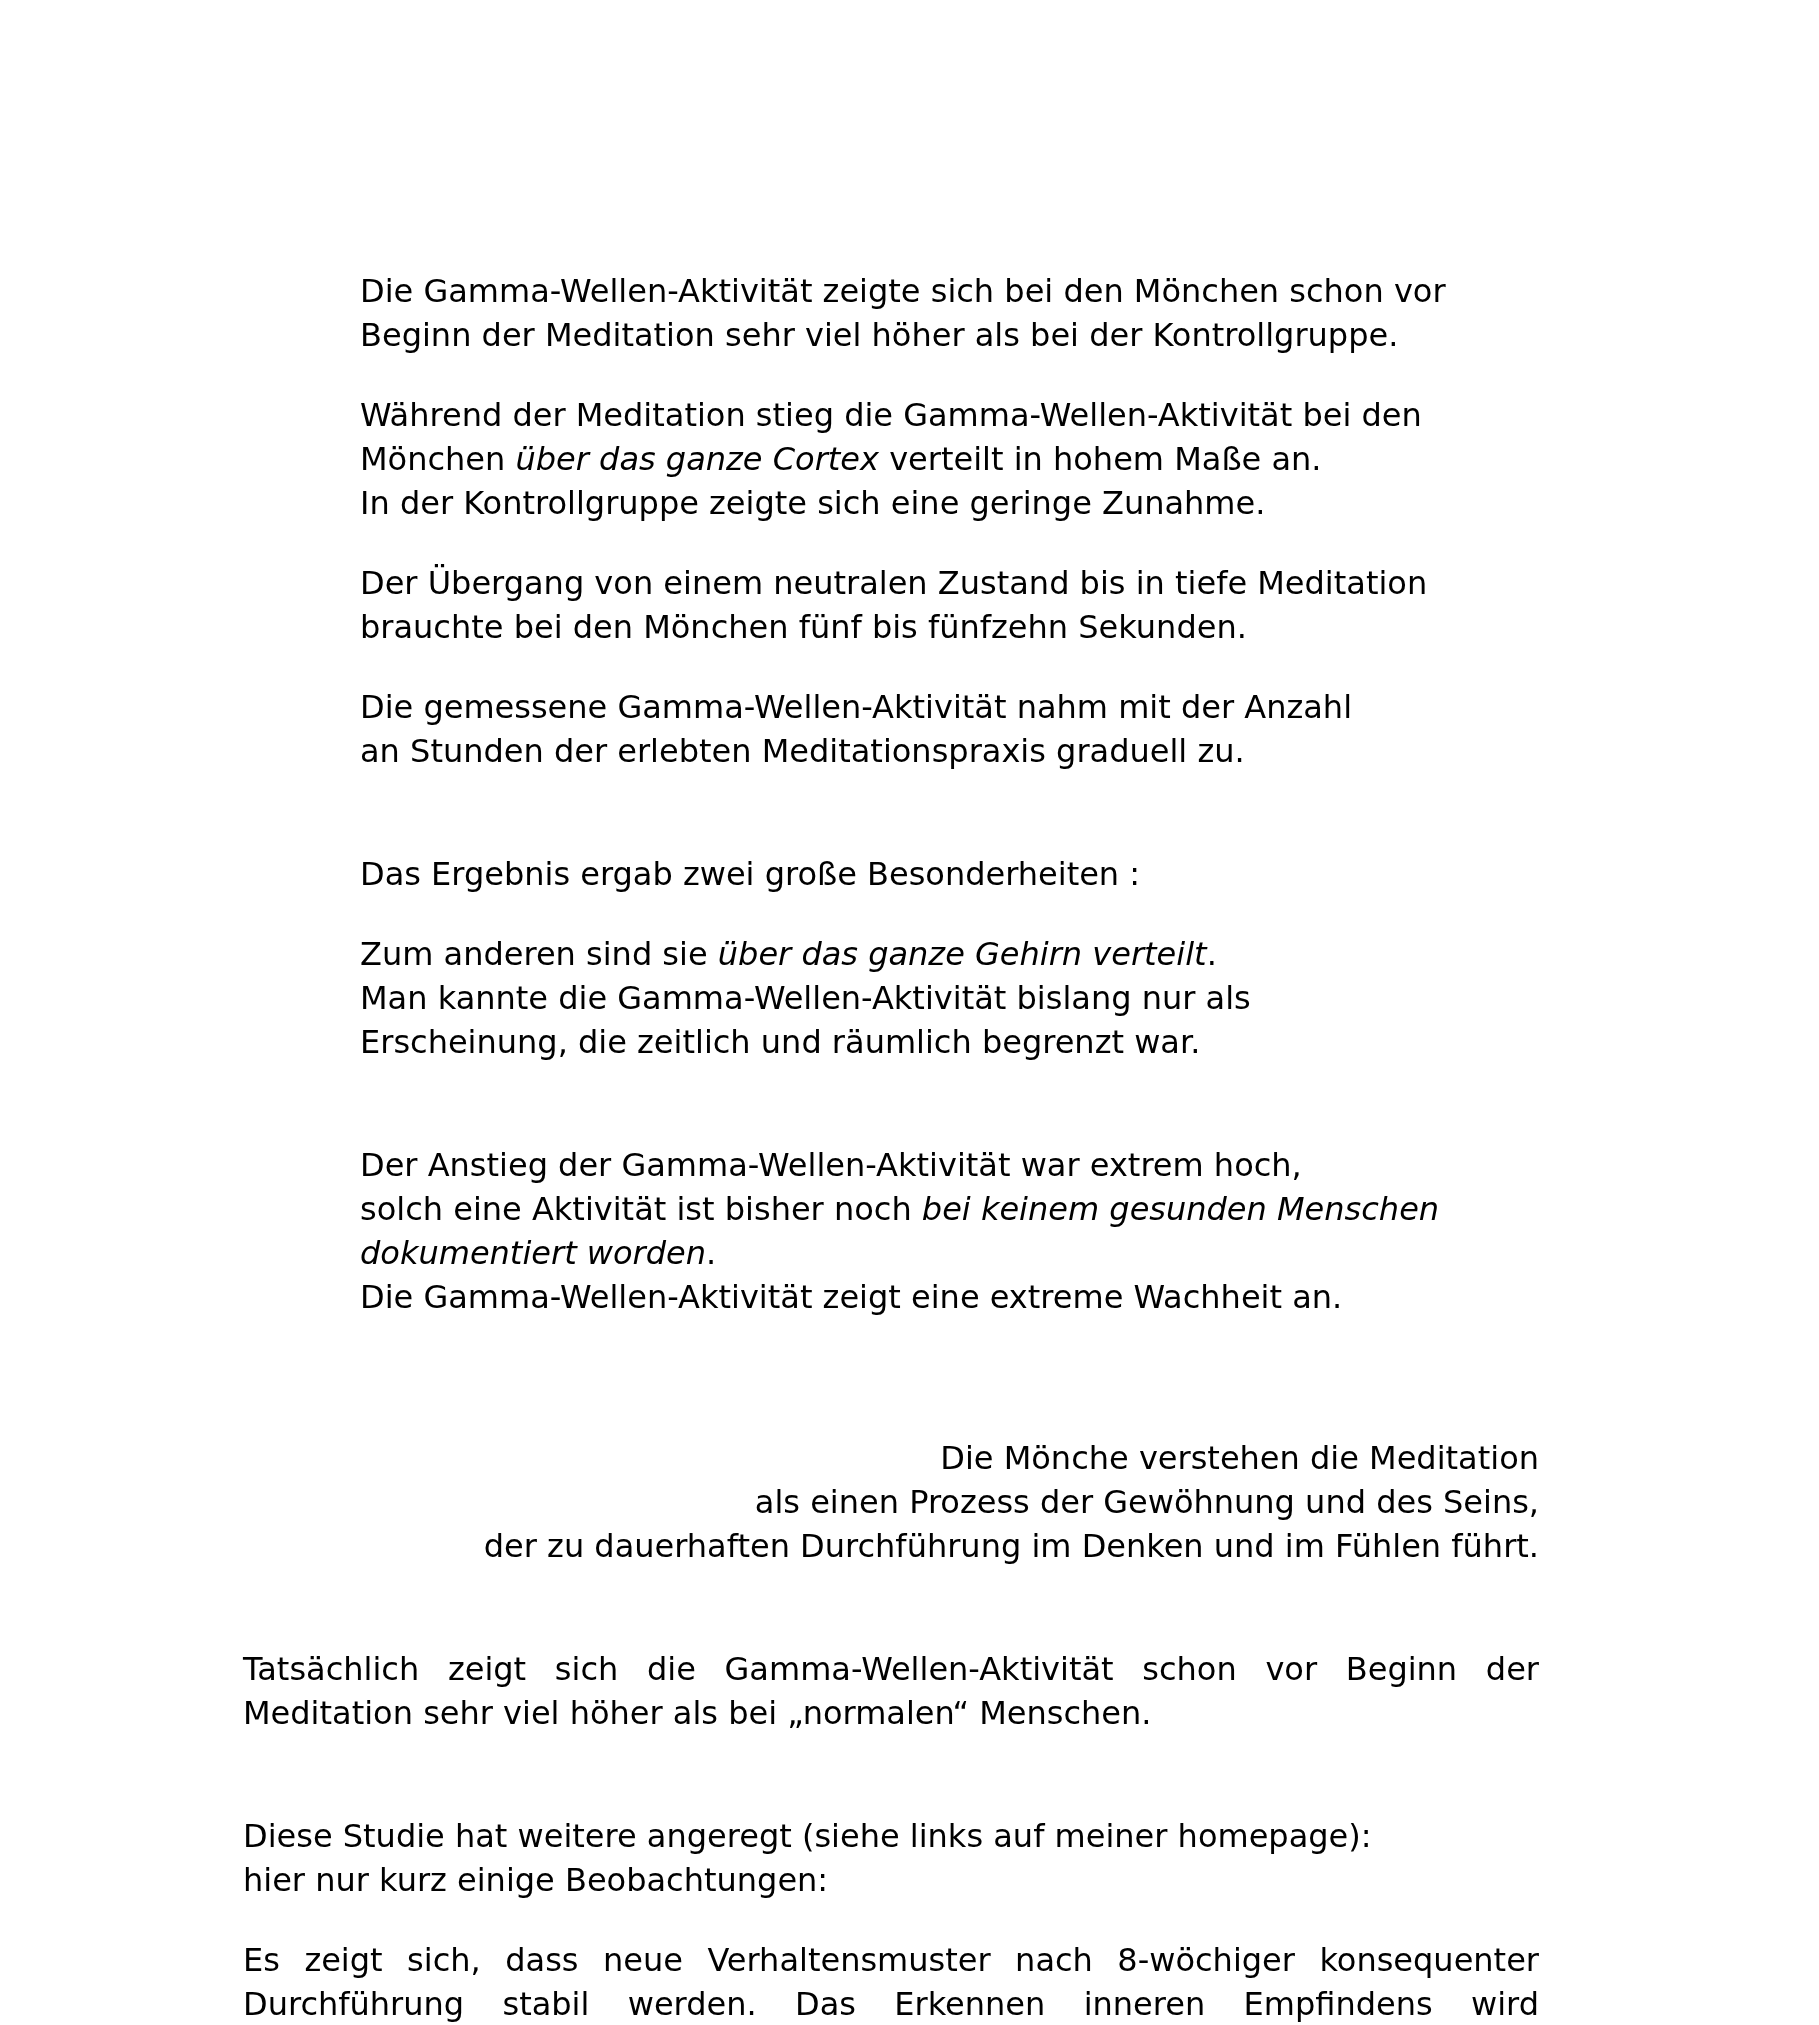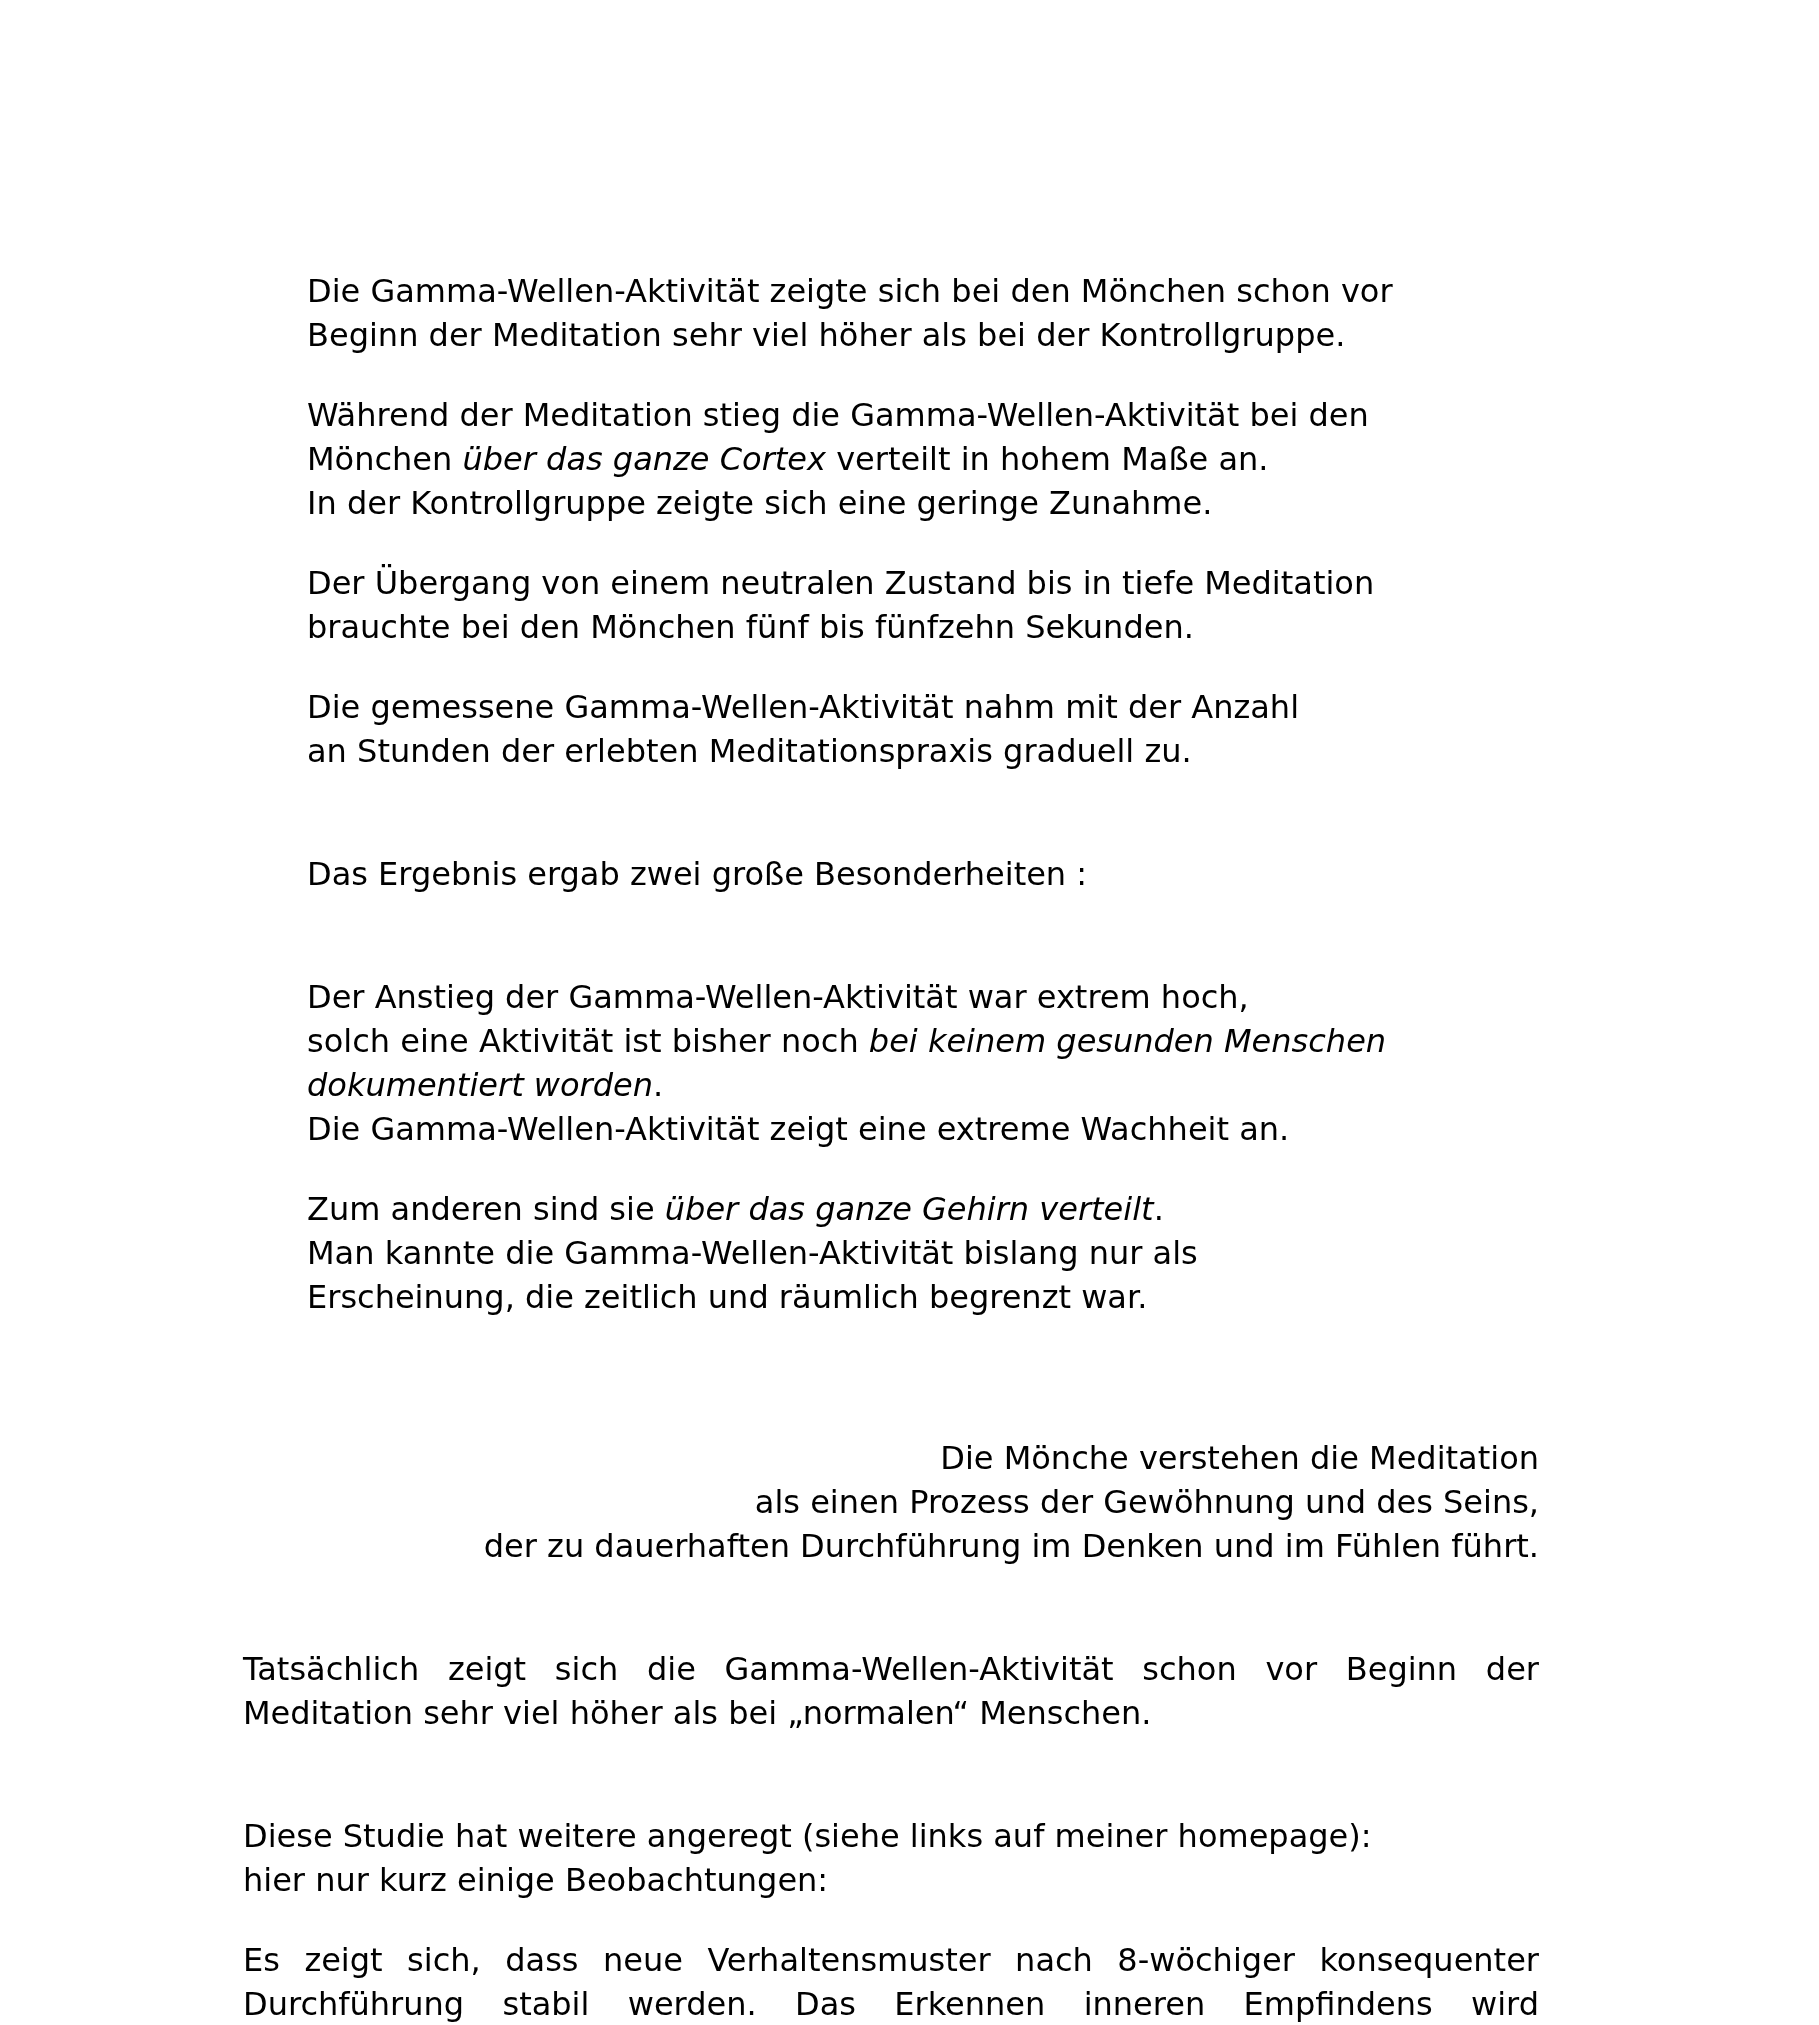--- a/index.html
+++ b/index.html
@@ -14,21 +14,21 @@
     line-height: 44px;
     overflow: hidden;
   }
   .content {
     position: absolute;
     left: 243px;
     top: 269px;
     width: 1296px;
   }
   .para { margin: 0; text-align: left; }
-  .para.inner { margin-left: 64px; }
+  .para.inner { margin-left: 117px; }
   .para.right { text-align: right; }
   .para.justify { text-align: justify; }
   .para.bold { font-weight: normal; }
   .gap-1 { margin-top: 36px; }
   .gap-2 { margin-top: 79px; }
   .gap-3 { margin-top: 117px; }
   .it { font-style: italic; }
 </style>
 </head>
 <body>
@@ -48,30 +48,30 @@
         <div class="line"><span>Der Übergang von einem neutralen Zustand bis in tiefe Meditation</span></div>
         <div class="line"><span>brauchte bei den Mönchen fünf bis fünfzehn Sekunden.</span></div>
       </div>
       <div class="para inner gap-1">
         <div class="line"><span>Die gemessene Gamma-Wellen-Aktivität nahm mit der Anzahl</span></div>
         <div class="line"><span>an Stunden der erlebten Meditationspraxis graduell zu.</span></div>
       </div>
       <div class="para inner gap-2">
         <div class="line"><span>Das Ergebnis ergab zwei große Besonderheiten :</span></div>
       </div>
+      <div class="para inner gap-1">
+        <div class="line"><span>Zum anderen sind sie </span><span class="it">über das ganze Gehirn verteilt</span><span>.</span></div>
+        <div class="line"><span>Man kannte die Gamma-Wellen-Aktivität bislang nur als</span></div>
+        <div class="line"><span>Erscheinung, die zeitlich und räumlich begrenzt war.</span></div>
+      </div>
       <div class="para inner gap-2">
         <div class="line"><span>Der Anstieg der Gamma-Wellen-Aktivität war extrem hoch,</span></div>
         <div class="line"><span>solch eine Aktivität ist bisher noch </span><span class="it">bei keinem gesunden Menschen</span></div>
         <div class="line"><span class="it">dokumentiert worden</span><span>.</span></div>
         <div class="line"><span>Die Gamma-Wellen-Aktivität zeigt eine extreme Wachheit an.</span></div>
-      </div>
-      <div class="para inner gap-1">
-        <div class="line"><span>Zum anderen sind sie </span><span class="it">über das ganze Gehirn verteilt</span><span>.</span></div>
-        <div class="line"><span>Man kannte die Gamma-Wellen-Aktivität bislang nur als</span></div>
-        <div class="line"><span>Erscheinung, die zeitlich und räumlich begrenzt war.</span></div>
       </div>
       <div class="para right bold gap-3">
         <div class="line"><span>Die Mönche verstehen die Meditation</span></div>
         <div class="line"><span>als einen Prozess der Gewöhnung und des Seins,</span></div>
         <div class="line"><span>der zu dauerhaften Durchführung im Denken und im Fühlen führt.</span></div>
       </div>
       <div class="para justify gap-2">Tatsächlich zeigt sich die Gamma-Wellen-Aktivität schon vor Beginn der Meditation sehr viel höher als bei „normalen“ Menschen.</div>
       <div class="para gap-2">
         <div class="line"><span>Diese Studie hat weitere angeregt (siehe links auf meiner homepage):</span></div>
         <div class="line"><span>hier nur kurz einige Beobachtungen:</span></div>

